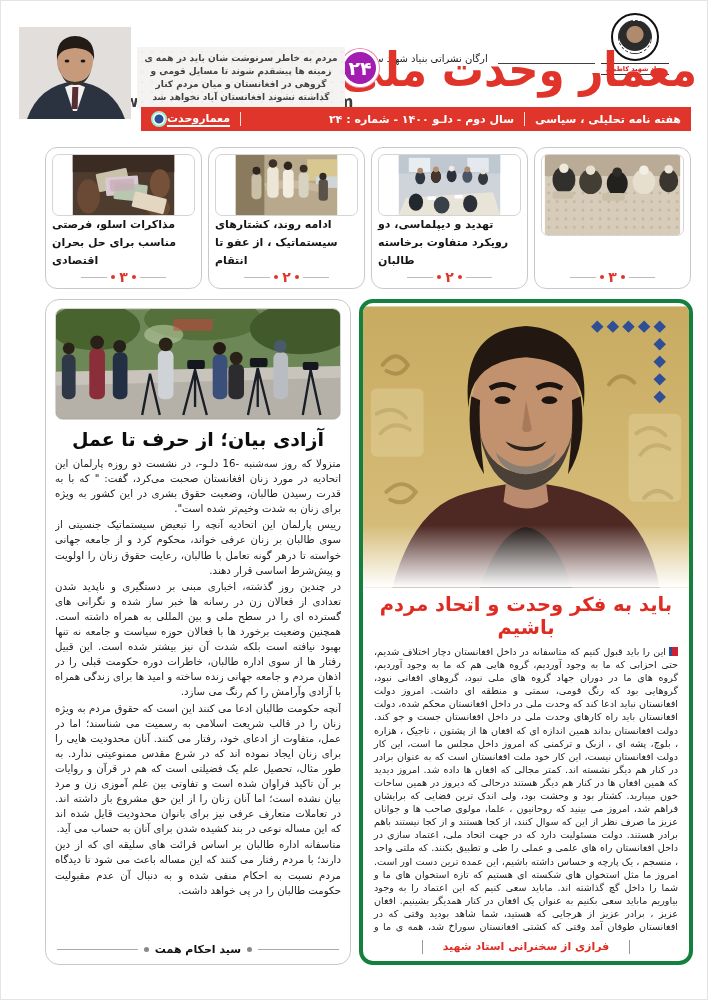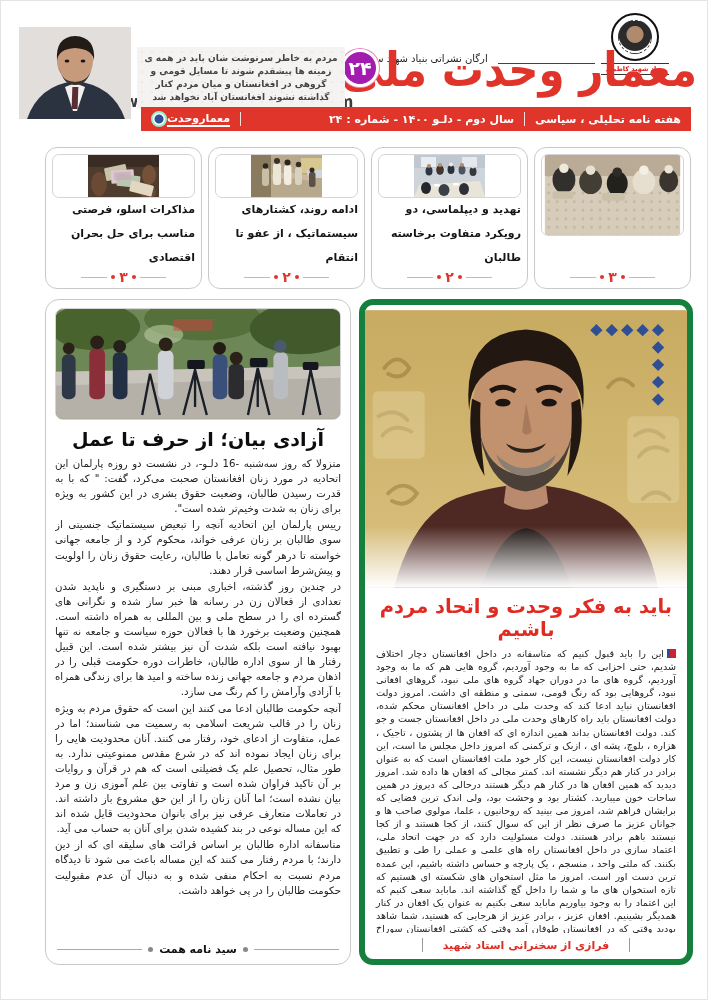--- a/index.html
+++ b/index.html
@@ -24,45 +24,45 @@
   .redbar .grow{flex:1}
   .rb-logo{display:flex;align-items:center;}
   .rb-logo .circ{width:16px;height:16px;border-radius:50%;background:#fff;border:2px solid #9ec;display:inline-block;background:radial-gradient(circle,#2e4e96 0 4px,#fff 5px)}
   .rb-logo .t{font-size:11px;font-weight:bold;color:#fff;border-bottom:2px solid #fff;line-height:13px}
 
   
   .teasers{position:absolute;top:146px;left:44px;right:16px;height:142px;display:flex;gap:6px}
   .teaser{flex:1;border:1px solid #c9c9c9;border-radius:12px;background:#fff;padding:6px 6px 2px;display:flex;flex-direction:column}
   .teaser .ph{height:82px;border-radius:7px;border:1px solid #d5d5d5;overflow:hidden}
   .teaser .ph svg{display:block;width:100%;height:100%}
-  .teaser h3{font-size:11px;line-height:24px;text-align:right;color:#151515;font-weight:bold}
+  .teaser h3{font-size:11px;line-height:18px;text-align:left;color:#151515;font-weight:bold}
   .pgnum{margin-top:auto;display:flex;align-items:center;justify-content:center;gap:4px;padding-bottom:2px}
   .pgnum .ln{width:26px;height:1px;background:#bbb}
   .pgnum .dot{width:4px;height:4px;border-radius:50%;background:#e0352b}
   .pgnum .n{color:#e0352b;font-size:14px;font-weight:bold;line-height:14px}
 
   
   .main-left{position:absolute;top:298px;left:44px;width:306px;height:666px;border:1px solid #c9c9c9;border-radius:14px;background:#fff;padding:8px 9px;display:flex;flex-direction:column}
   .main-left .ph{height:112px;border-radius:8px;overflow:hidden;border:1px solid #d5d5d5}
   .main-left .ph svg{display:block;width:100%;height:100%}
   .main-left h2{font-size:19px;text-align:center;color:#0d0d0d;margin:8px 0 6px;font-weight:bold}
   .body-l{flex:1;overflow:hidden;font-size:10.2px;line-height:15.1px;color:#222;text-align:justify}
   .body-l p{margin-bottom:1px}
   .sig-row{display:flex;align-items:center;gap:6px;padding:4px 2px 0}
   .sig-row .ln{flex:1;height:1px;background:#aaa}
   .sig-row .dot{width:5px;height:5px;border-radius:50%;background:#888}
   .sig-row .name{font-size:11px;font-weight:bold;color:#111}
 
-  .main-right{position:absolute;top:298px;left:358px;width:334px;height:666px;border:6px solid #15803d;border-radius:14px;background:#fff;overflow:hidden;display:flex;flex-direction:column}
+  .main-right{position:absolute;top:298px;left:358px;width:334px;height:666px;border:4px solid #15803d;border-radius:14px;background:#fff;overflow:hidden;display:flex;flex-direction:column}
   .portrait{height:288px;position:relative}
   .portrait svg{display:block;width:100%;height:100%}
   .main-right h2{font-size:19.5px;text-align:center;color:#e02b22;font-weight:bold;margin:2px 8px 6px}
   .body-r{flex:1;overflow:hidden;font-size:9.6px;line-height:13.1px;color:#222;text-align:justify;padding:0 11px}
   .body-r .bullet{display:inline-block;width:9px;height:9px;background:#c23;border-left:3px solid #2e4e96;margin-left:3px;vertical-align:-1px}
-  .byline-r{display:flex;align-items:center;justify-content:center;gap:20px;padding:5px 0 7px}
+  .byline-r{display:flex;align-items:flex-start;justify-content:center;gap:20px;padding:5px 0 7px}
   .byline-r .bar{width:1px;height:14px;background:#999}
   .byline-r .t{color:#e02b22;font-size:11px;font-weight:bold}
 </style>
 </head>
 <body>
 
 <div class="page">
 
   <div class="emblem">
       <div class="emblem-inner"></div>
@@ -278,21 +278,21 @@
       <p>متزولا که روز سه‌شنبه -16 دلـو-، در نشست دو روزه پارلمان این اتحادیه در مورد زنان افغانستان صحبت می‌کرد، گفت: " که با به قدرت رسیدن طالبان، وضعیت حقوق بشری در این کشور به ویژه برای زنان به شدت وخیم‌تر شده است".</p>
       <p>رییس پارلمان این اتحادیه آنچه را تبعیض سیستماتیک جنسیتی از سوی طالبان بر زنان عرفی خواند، محکوم کرد و از جامعه جهانی خواسته تا درهر گونه تعامل با طالبان، رعایت حقوق زنان را اولویت و پیش‌شرط اساسی قرار دهند.</p>
       <p>در چندین روز گذشته، اخباری مبنی بر دستگیری و ناپدید شدن تعدادی از فعالان زن در رسانه ها خبر ساز شده و نگرانی های گسترده ای را در سطح ملی و بین المللی به همراه داشته است. همچنین وضعیت برخورد ها با فعالان حوزه سیاست و جامعه نه تنها بهبود نیافته است بلکه شدت آن نیز بیشتر شده است. این قبیل رفتار ها از سوی اداره طالبان، خاطرات دوره حکومت قبلی را در اذهان مردم و جامعه جهانی زنده ساخته و امید ها برای زندگی همراه با آزادی وآرامش را کم رنگ می سازد.</p>
       <p>آنچه حکومت طالبان ادعا می کنند این است که حقوق مردم به ویژه زنان را در قالب شریعت اسلامی به رسمیت می شناسند؛ اما در عمل، متفاوت از ادعای خود، رفتار می کنند. آنان محدودیت هایی را برای زنان ایجاد نموده اند که در شرع مقدس ممنوعیتی ندارد. به طور مثال، تحصیل علم یک فضیلتی است که هم در قرآن و روایات بر آن تاکید فراوان شده است و تفاوتی بین علم آموزی زن و مرد بیان نشده است؛ اما آنان زنان را از این حق مشروع باز داشته اند. در تعاملات متعارف عرفی نیز برای بانوان محدودیت قایل شده اند که این مساله نوعی در بند کشیده شدن برای آنان به حساب می آید.</p>
       <p>متاسفانه اداره طالبان بر اساس قرائت های سلیقه ای که از دین دارند؛ با مردم رفتار می کنند که این مساله باعث می شود تا دیدگاه مردم نسبت به احکام منفی شده و به دنبال آن عدم مقبولیت حکومت طالبان را در پی خواهد داشت.</p>
 
     </div>
     <div class="sig-row">
       <span class="ln"></span>
         <span class="dot"></span>
-      <span class="name">سید نامه همت</span>
+      <span class="name">سید احکام همت</span>
       <span class="dot"></span>
         <span class="ln"></span>
     </div>
   </div>
 
   <div class="main-right">
     <div class="portrait">
       <svg viewBox="0 0 334 288">
         <defs>
           <linearGradient id="gold" x1="0" y1="0" x2="0" y2="1">

